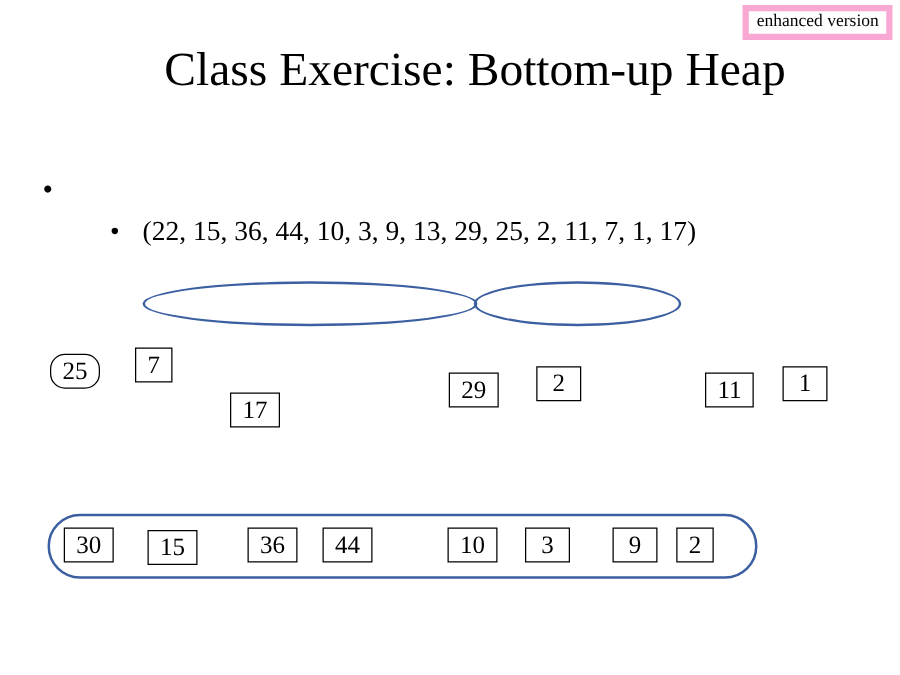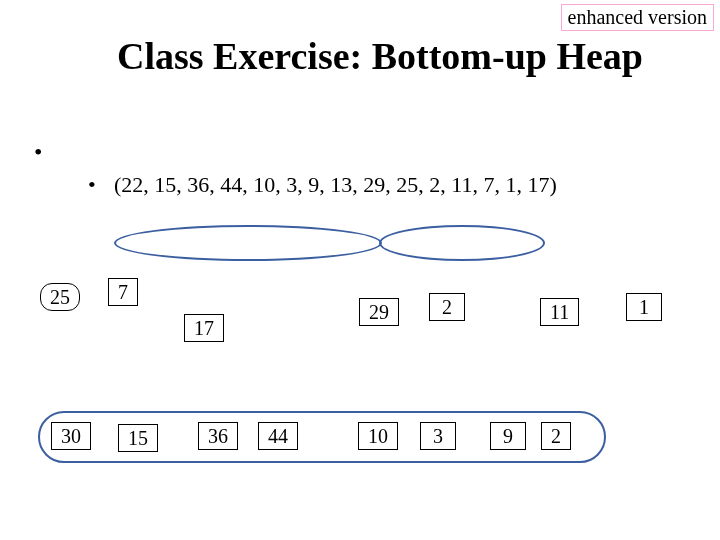--- a/index.html
+++ b/index.html
@@ -10,29 +10,29 @@
     background: #fff;
     font-family: "Times New Roman", Times, serif;
     color: #000;
     position: relative;
     overflow: hidden;
   }
   .badge {
     position: absolute;
     top: 4px;
     right: 6px;
-    border: 1px solid #f9a8d4;
+    border: 5px solid #f9a8d4;
     padding: 1px 6px;
-    font-size: 20px;
+    font-size: 14px;
   }
   .title {
     text-align: center;
     font-size: 38px;
     margin-top: 34px;
-    font-weight: bold;
+    font-weight: normal;
     padding-left: 40px;
   }
   .content {
     margin-top: 60px;
     margin-left: 28px;
     font-size: 24px;
   }
   .bullet1 {
     display: flex;
     align-items: flex-start;
@@ -90,21 +90,21 @@
 </div>
 
 <div class="oval-group" style="left:114px; top:225px; width:264px; height:32px;"></div>
 <div class="oval-group" style="left:379px; top:225px; width:162px; height:32px;"></div>
 
 <div class="node" style="left:40px;  top:283px;border-radius:12px;">25</div>
 <div class="node" style="left:108px; top:278px;">7</div>
 <div class="node" style="left:184px; top:314px;font-family:Liberation Serif, serif;">17</div>
 <div class="node" style="left:359px; top:298px;text-align:right;">29</div>
 <div class="node" style="left:429px; top:293px; padding:3px 12px;">2</div>
-<div class="node" style="left:540px; top:298px;">11</div>
+<div class="node" style="left:564px; top:298px;">11</div>
 <div class="node" style="left:626px; top:293px; padding:3px 12px;">1</div>
 
 <div class="node" style="left:51px;  top:422px;">30</div>
 <div class="node" style="left:118px; top:424px;">15</div>
 <div class="node" style="left:198px; top:422px;">36</div>
 <div class="node" style="left:258px; top:422px;">44</div>
 <div class="node" style="left:358px; top:422px;">10</div>
 <div class="node" style="left:420px; top:422px; padding:3px 12px;">3</div>
 <div class="node" style="left:490px; top:422px; padding:3px 12px;">9</div>
 <div class="node" style="left:541px; top:422px;">2</div>

